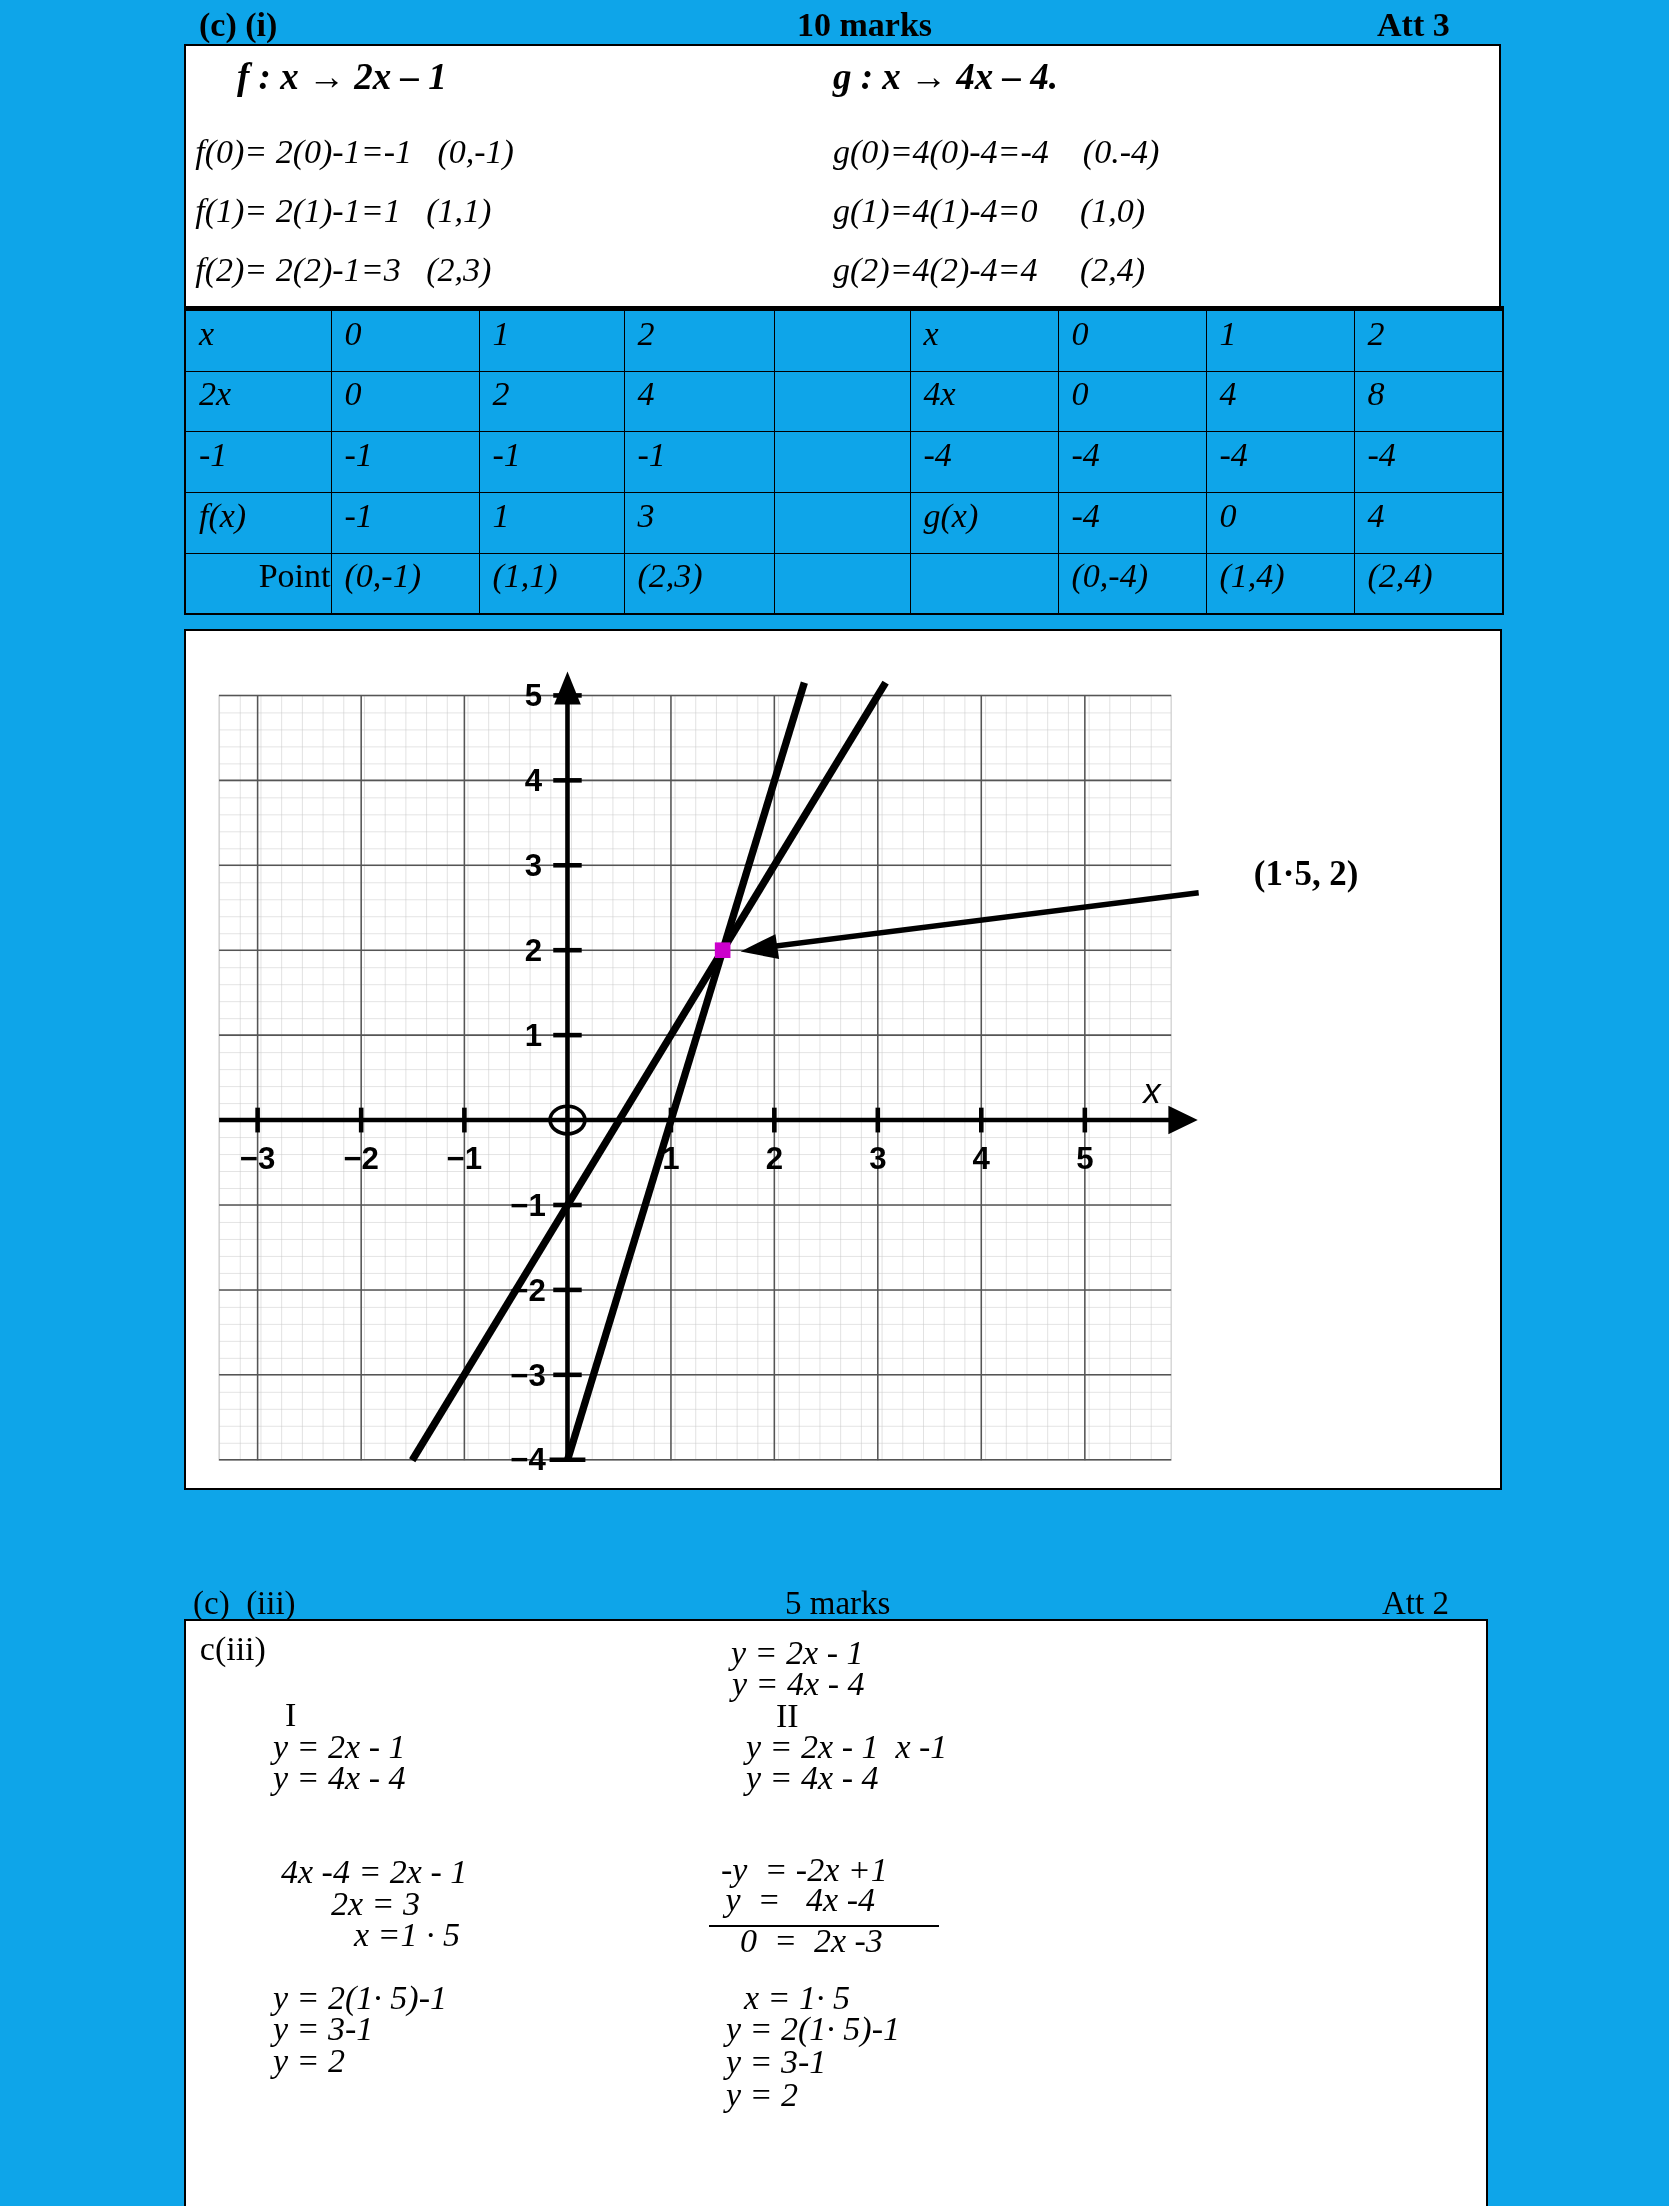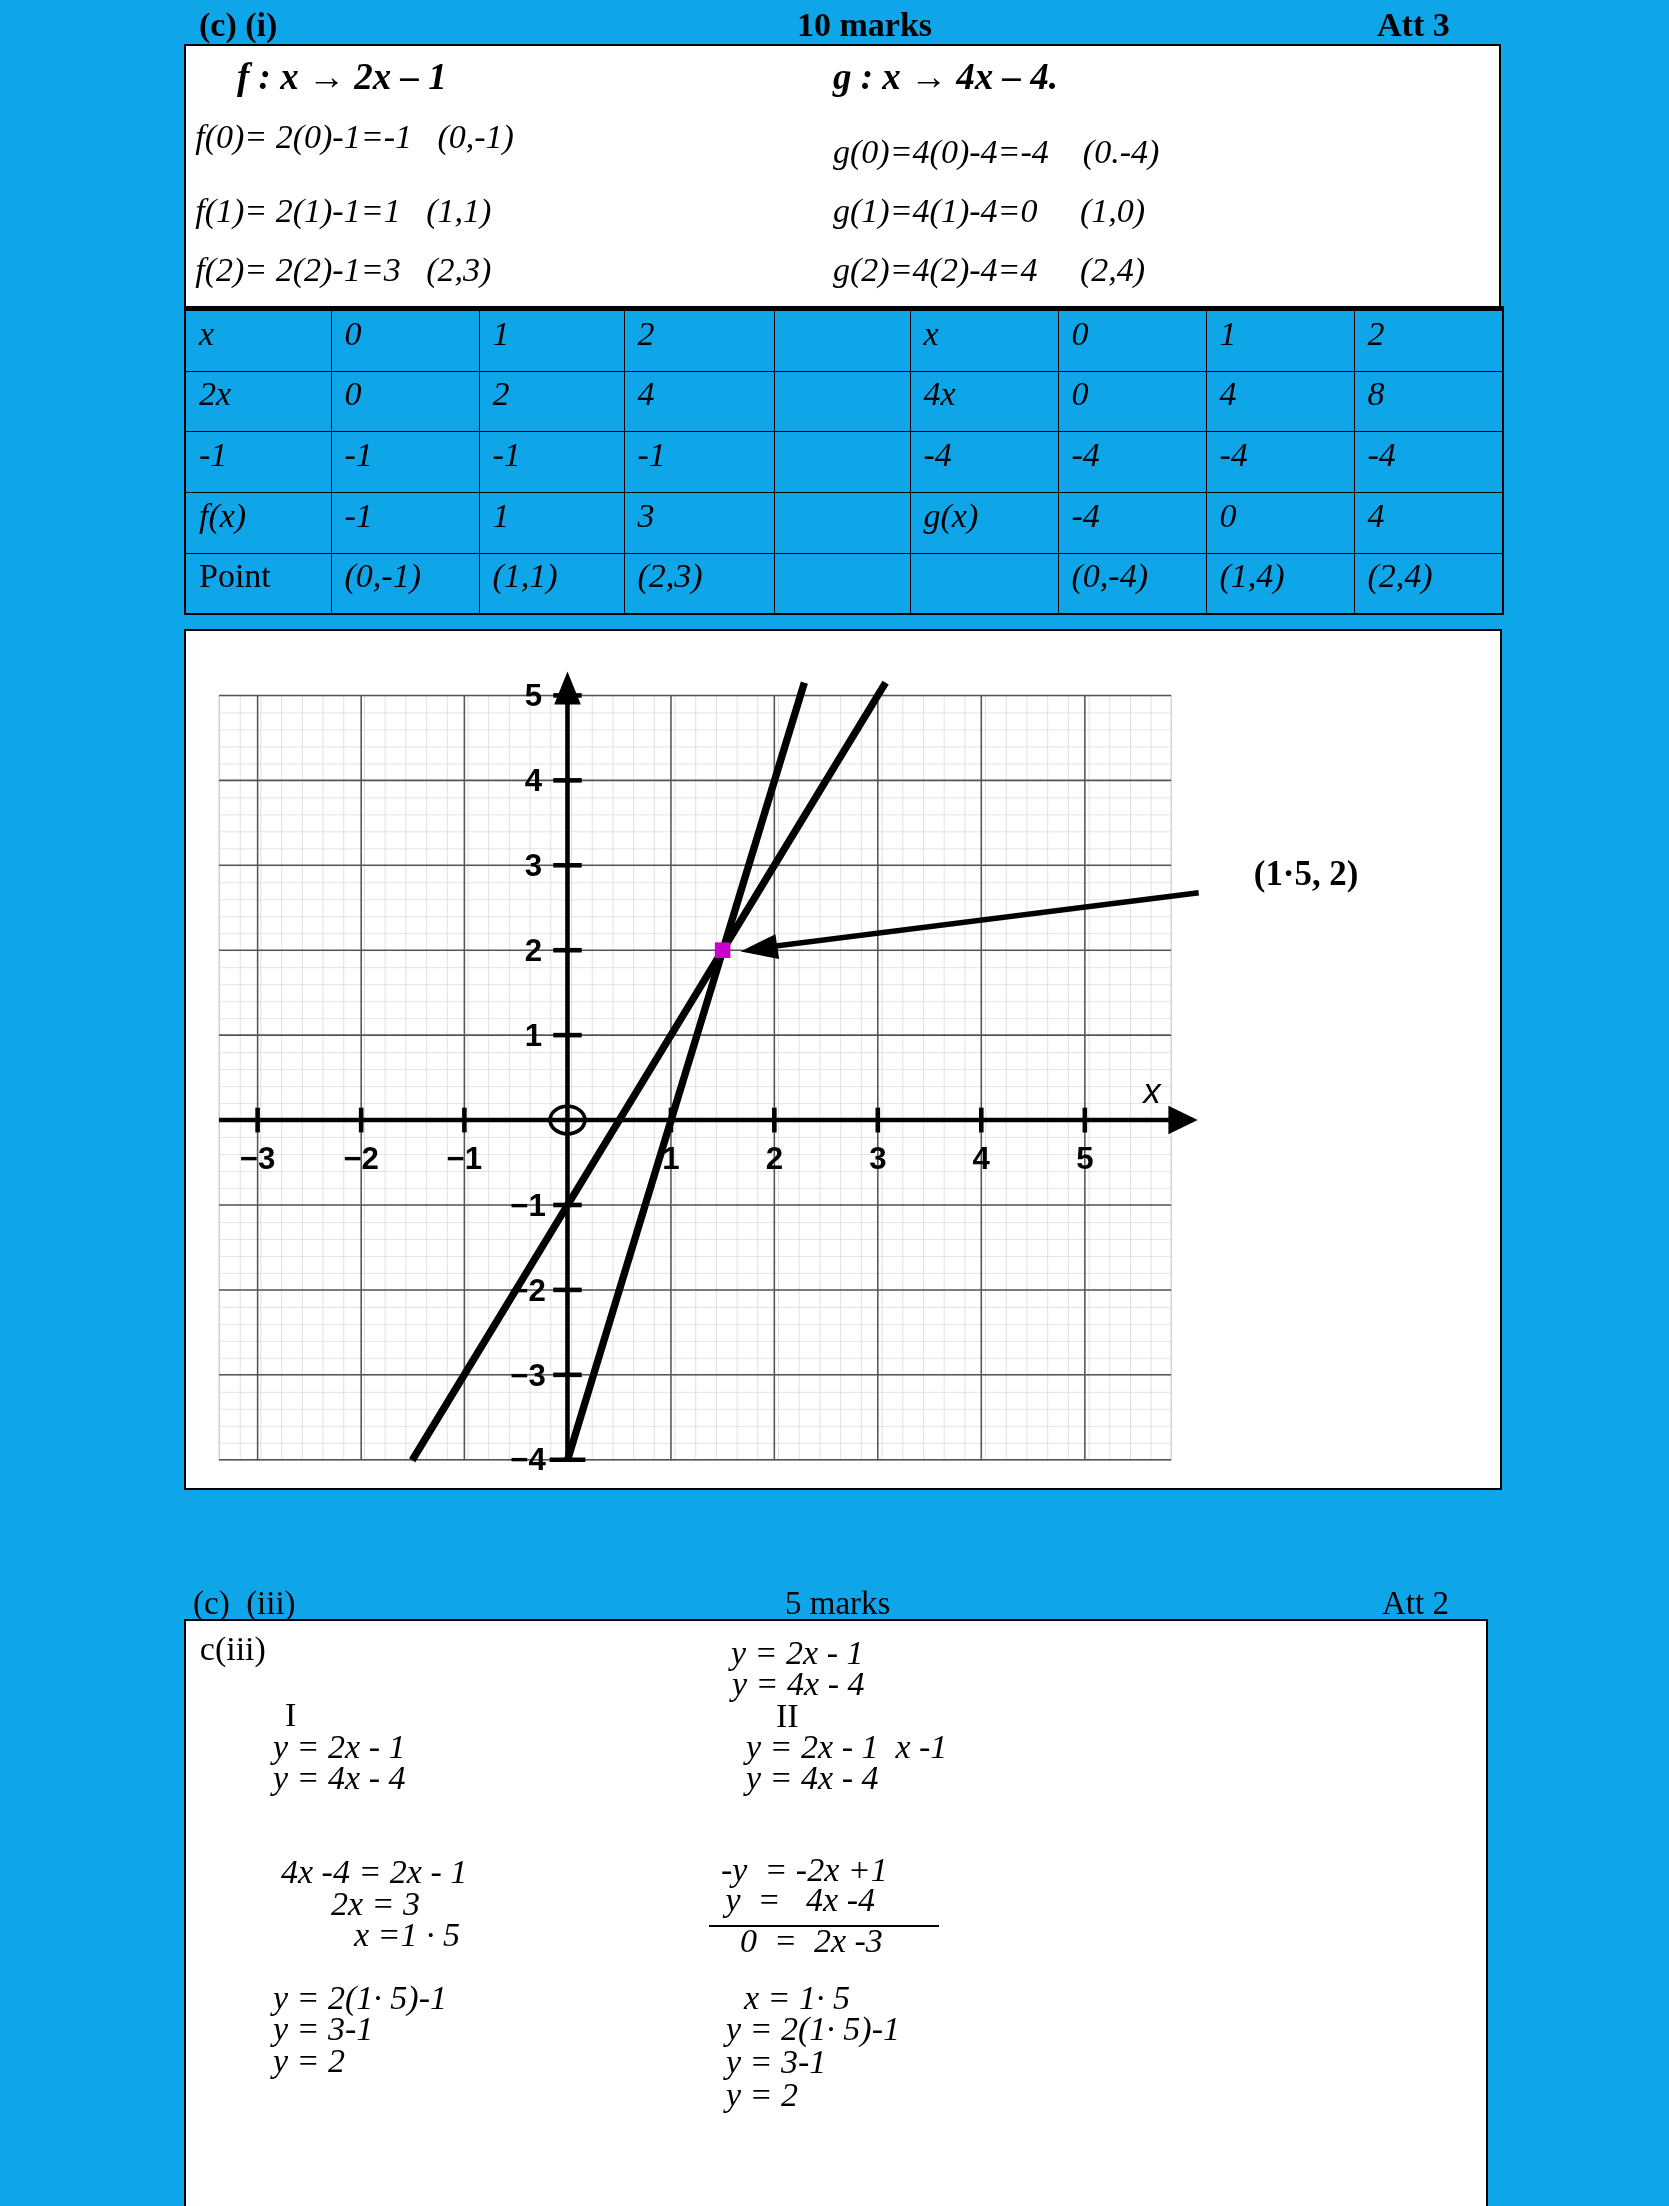--- a/index.html
+++ b/index.html
@@ -10,38 +10,38 @@
   .hdr2{font-size:33px;white-space:pre;}
   .box{position:absolute;border:2.8px solid #000;box-sizing:border-box;background:#fff;}
   .fn-title{font-weight:bold;font-style:italic;font-size:37px;white-space:pre;}
   .work{font-style:italic;font-size:34px;white-space:pre;}
   table.vals{position:absolute;left:184px;top:306px;width:1317px;border-collapse:collapse;
              table-layout:fixed;border:2.8px solid #000;border-top:5.5px solid #000;}
   table.vals td{border:1.8px solid #000;height:56px;vertical-align:top;
                 padding:3.7px 0 0 13px;font-style:italic;font-size:34px;overflow:hidden;}
   table.vals td.up{font-style:normal;}
   .m{position:absolute;font-style:italic;font-size:34px;white-space:pre;line-height:1.1;}
-  .up{font-style:normal;}
+  .up{font-style:normal;text-align:right;}
   .rule{border-bottom:2.8px solid #000;padding:0 0 6.4px 16.5px;box-sizing:border-box;}
   svg text{font-family:"Liberation Sans","DejaVu Sans",sans-serif;}
   svg text.serifb{font-family:"Liberation Serif","DejaVu Serif",serif;font-weight:bold;}
 </style>
 </head>
 <body>
 
 <div class="page">
 
   <span class="abs hdr" style="left:199px;top:5.5px;">(c) (i)</span>
   <span class="abs hdr" style="left:797px;top:5.5px;">10 marks</span>
   <span class="abs hdr" style="left:1377px;top:5.5px;">Att 3</span>
 
   <div class="box" style="left:184px;top:44px;width:1317px;height:262px;border-bottom:none;">
     <span class="abs fn-title" style="left:51px;top:9.2px;">f : x → 2x – 1</span>
     <span class="abs fn-title" style="left:647px;top:9.2px;">g : x → 4x – 4.</span>
-    <span class="abs work" style="left:9.2px;top:72px;">f(0)= 2(0)-1=-1   (0,-1)</span>
+    <span class="abs work" style="left:9.2px;top:87px;">f(0)= 2(0)-1=-1   (0,-1)</span>
     <span class="abs work" style="left:9.2px;top:146px;">f(1)= 2(1)-1=1   (1,1)</span>
     <span class="abs work" style="left:9.2px;top:205px;">f(2)= 2(2)-1=3   (2,3)</span>
     <span class="abs work" style="left:647px;top:87px;">g(0)=4(0)-4=-4    (0.-4)</span>
     <span class="abs work" style="left:647px;top:146px;">g(1)=4(1)-4=0     (1,0)</span>
     <span class="abs work" style="left:647px;top:205px;">g(2)=4(2)-4=4     (2,4)</span>
   </div>
 
   <table class="vals">
     <colgroup>
       <col style="width:146px">

